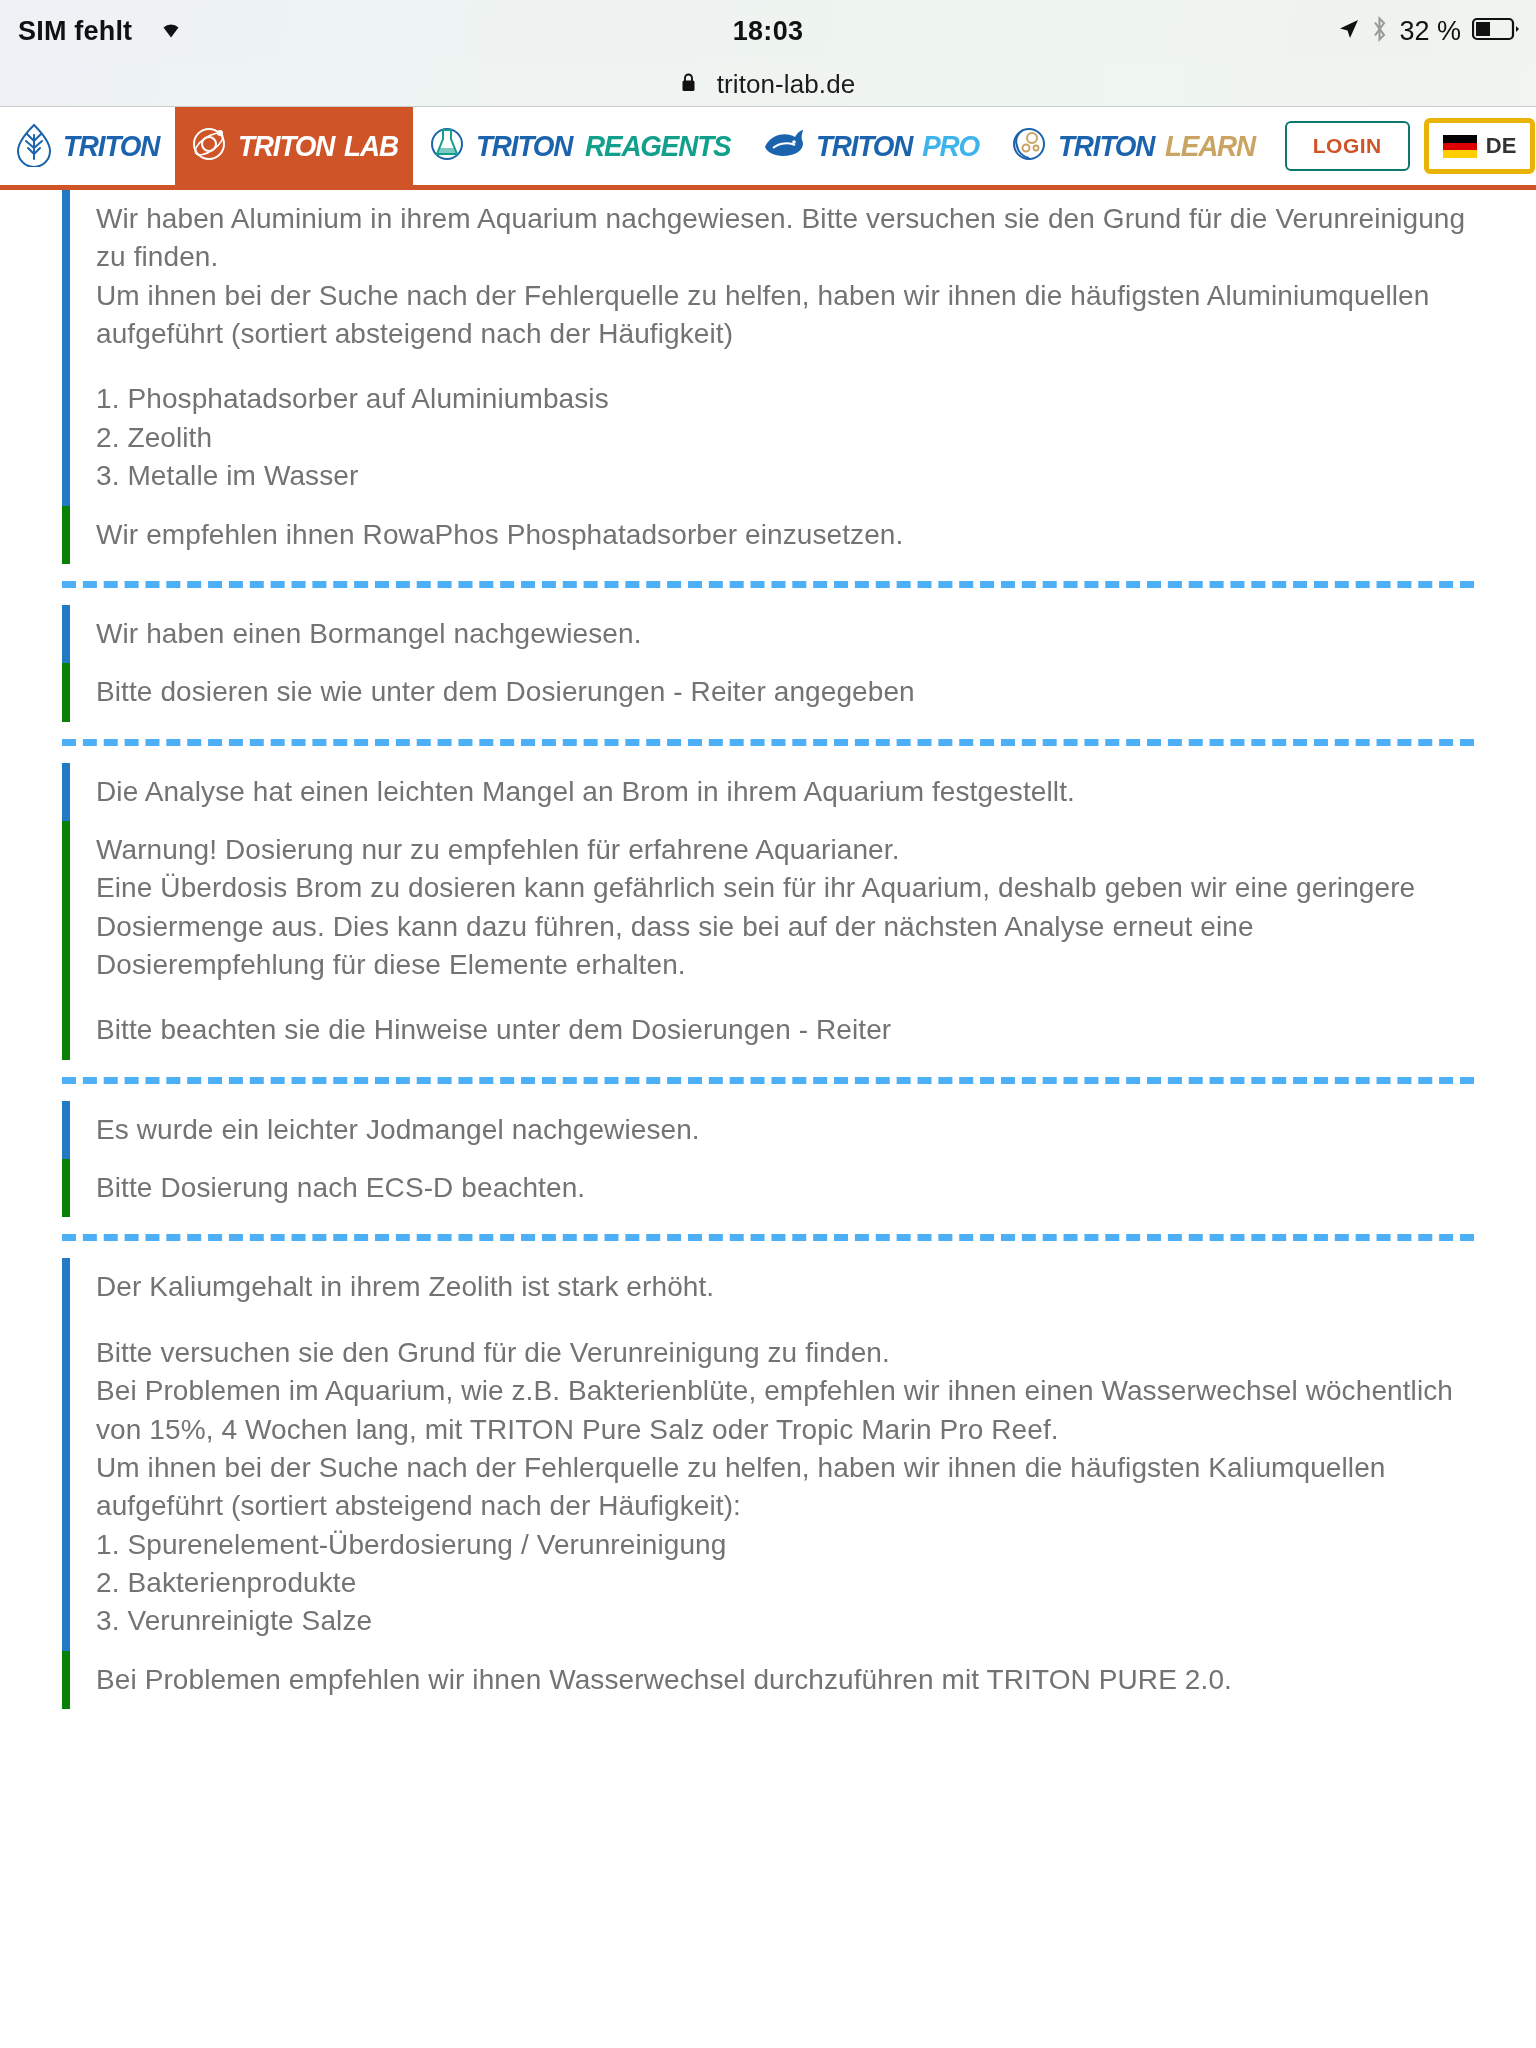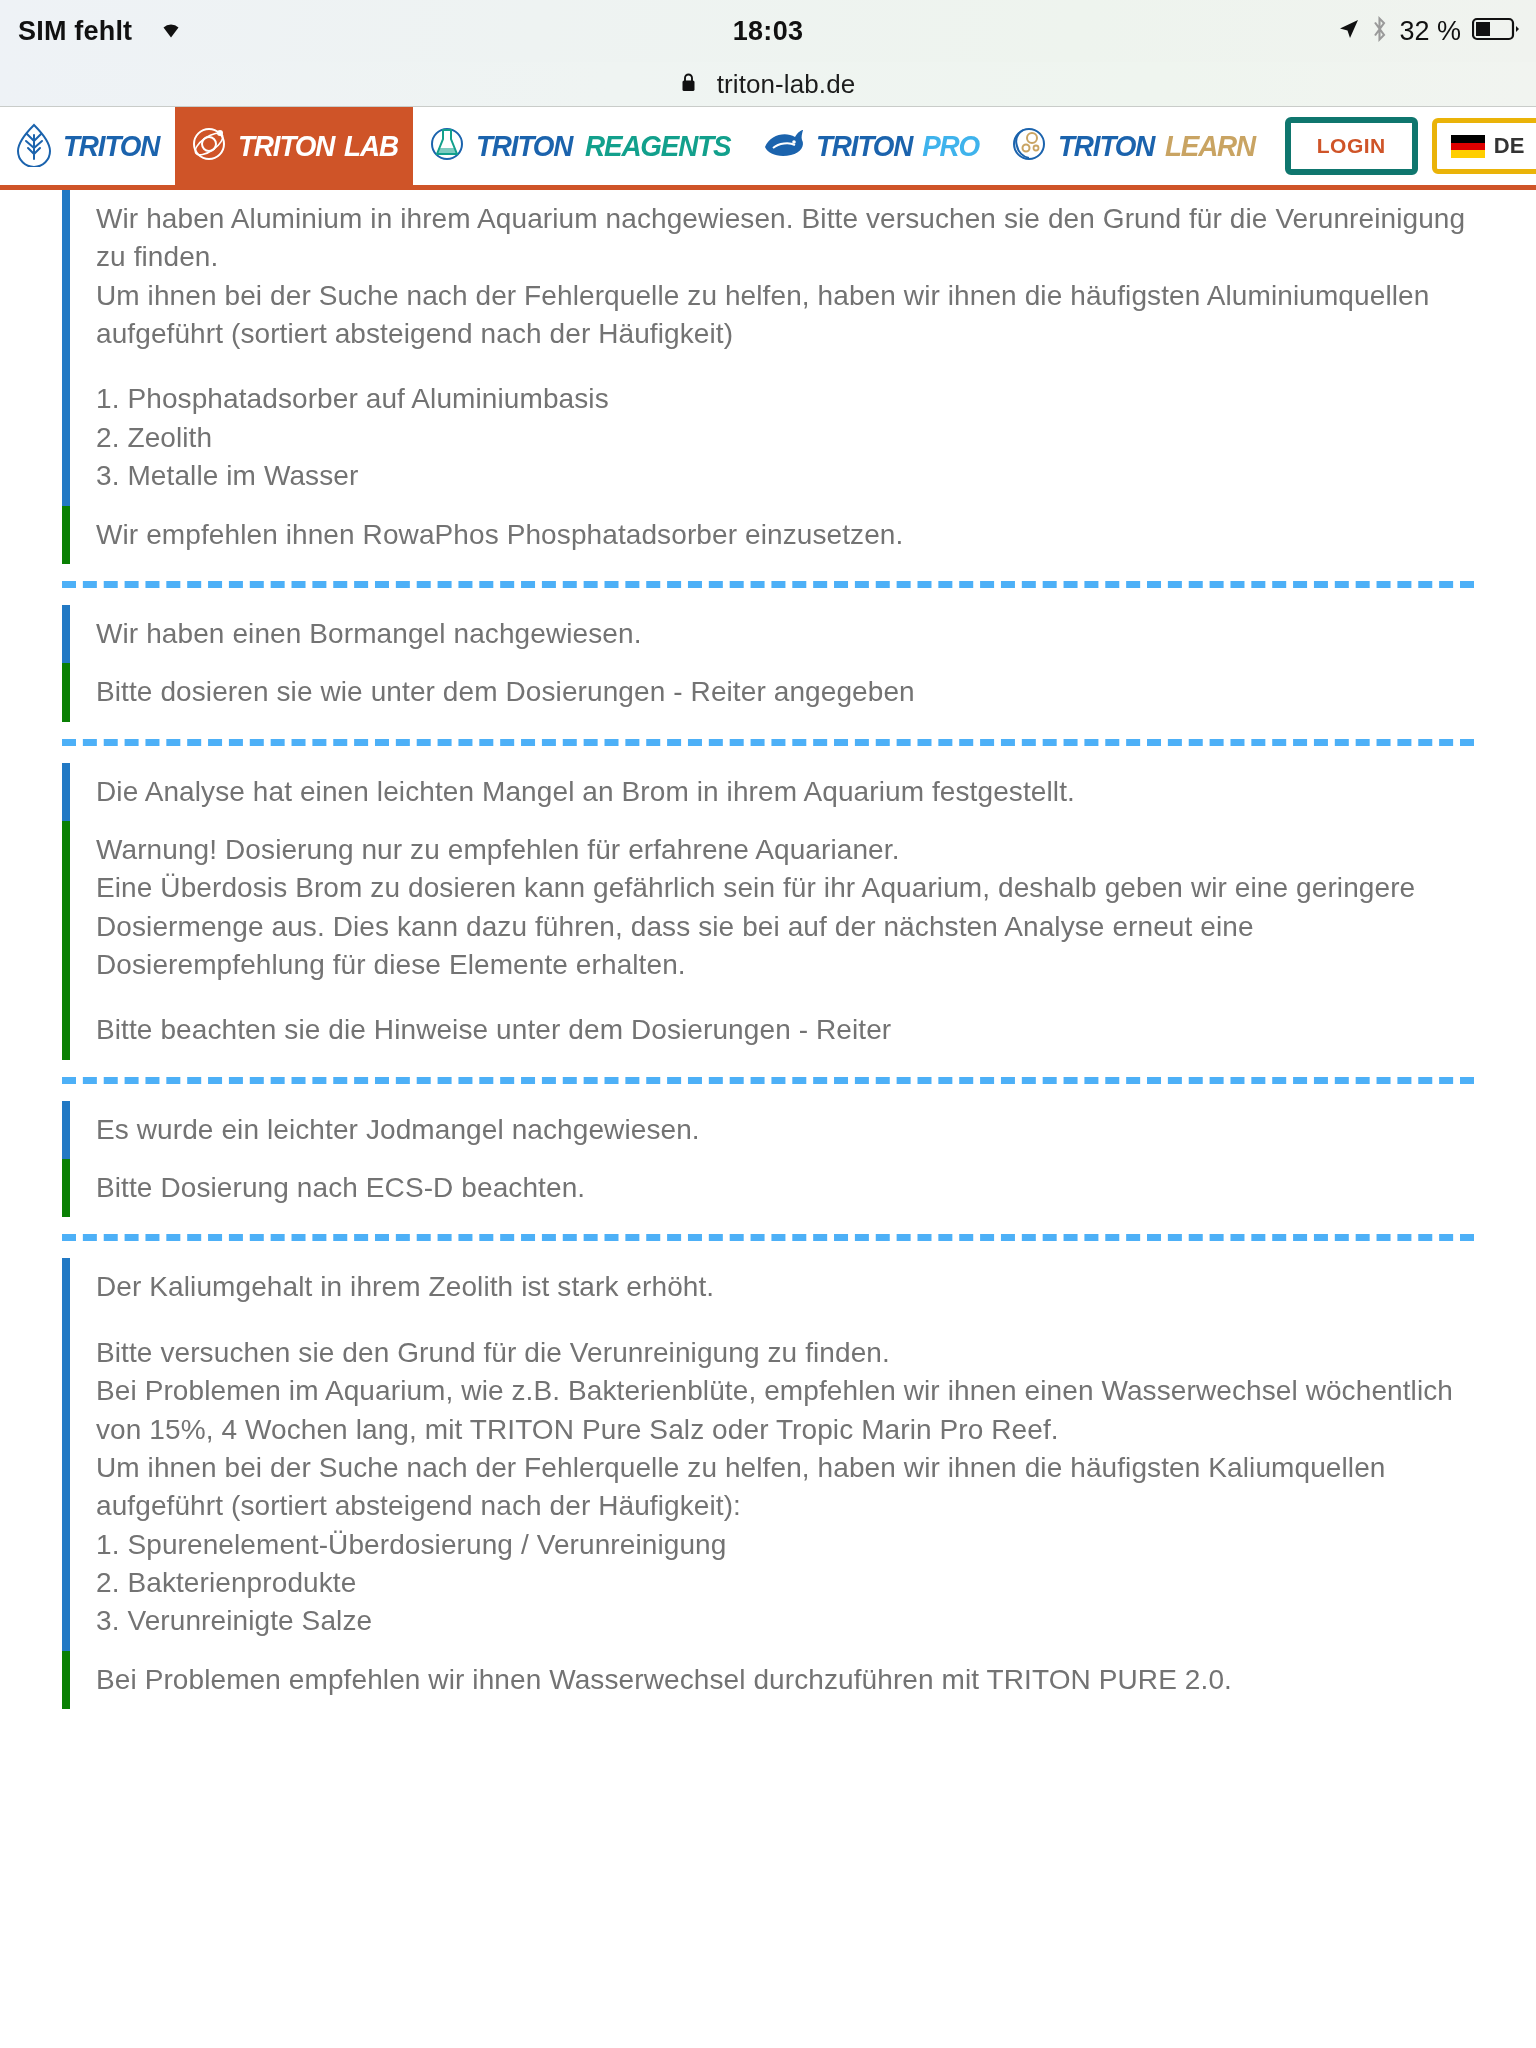--- a/index.html
+++ b/index.html
@@ -70,21 +70,21 @@
   .w-reagents-1{ color:#1b63ad; }
   .w-reagents-2{ color:#12a08c; }
   .w-pro-1{ color:#1b63ad; }
   .w-pro-2{ color:#3fb3ec; }
   .w-learn-1{ color:#1b63ad; }
   .w-learn-2{ color:#c9a463; }
 
   .login-btn{
     align-self:center;
     margin-left:14px;
-    border:6px solid #0f766e; border-radius:6px;
+    border:2px solid #0f766e; border-radius:6px;
     color:#cf5428; background:#fff;
     font-size:21px; font-weight:700; letter-spacing:.5px;
     padding:11px 26px;
     cursor:pointer;
   }
   .lang-btn{
     align-self:center;
     margin-left:14px; margin-right:14px;
     border:5px solid #eab308; border-radius:6px;
     background:#fff;

